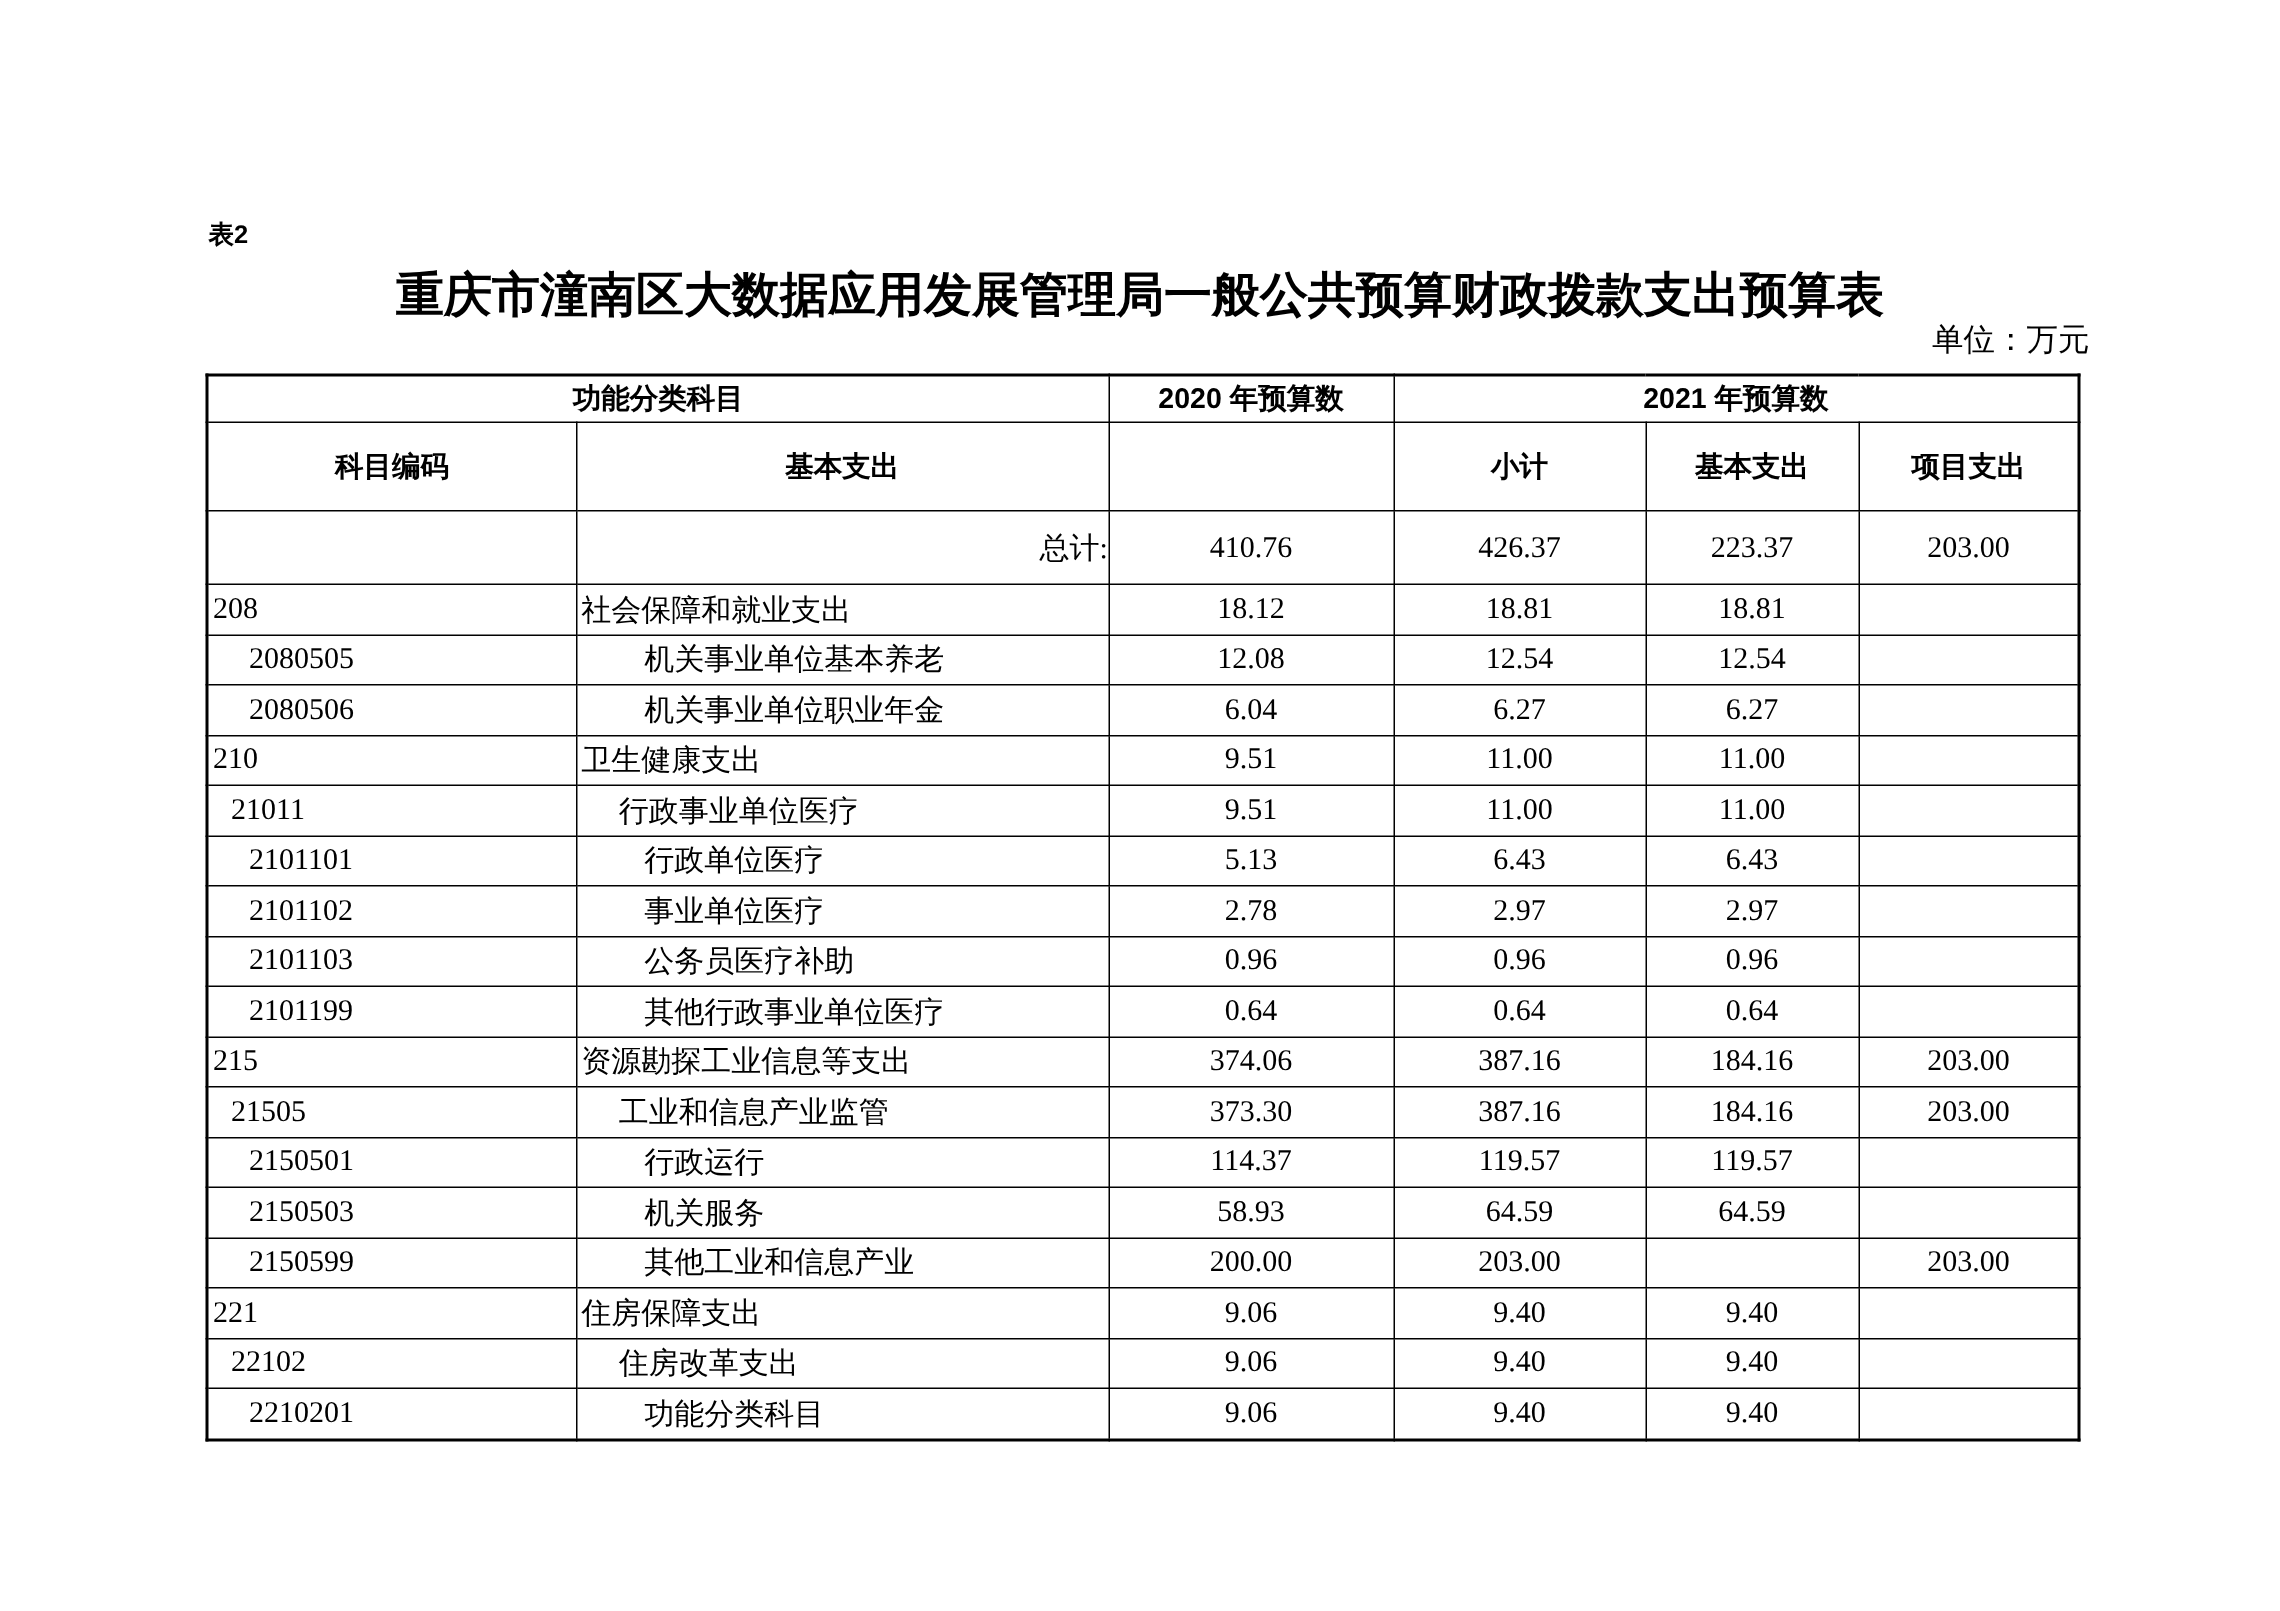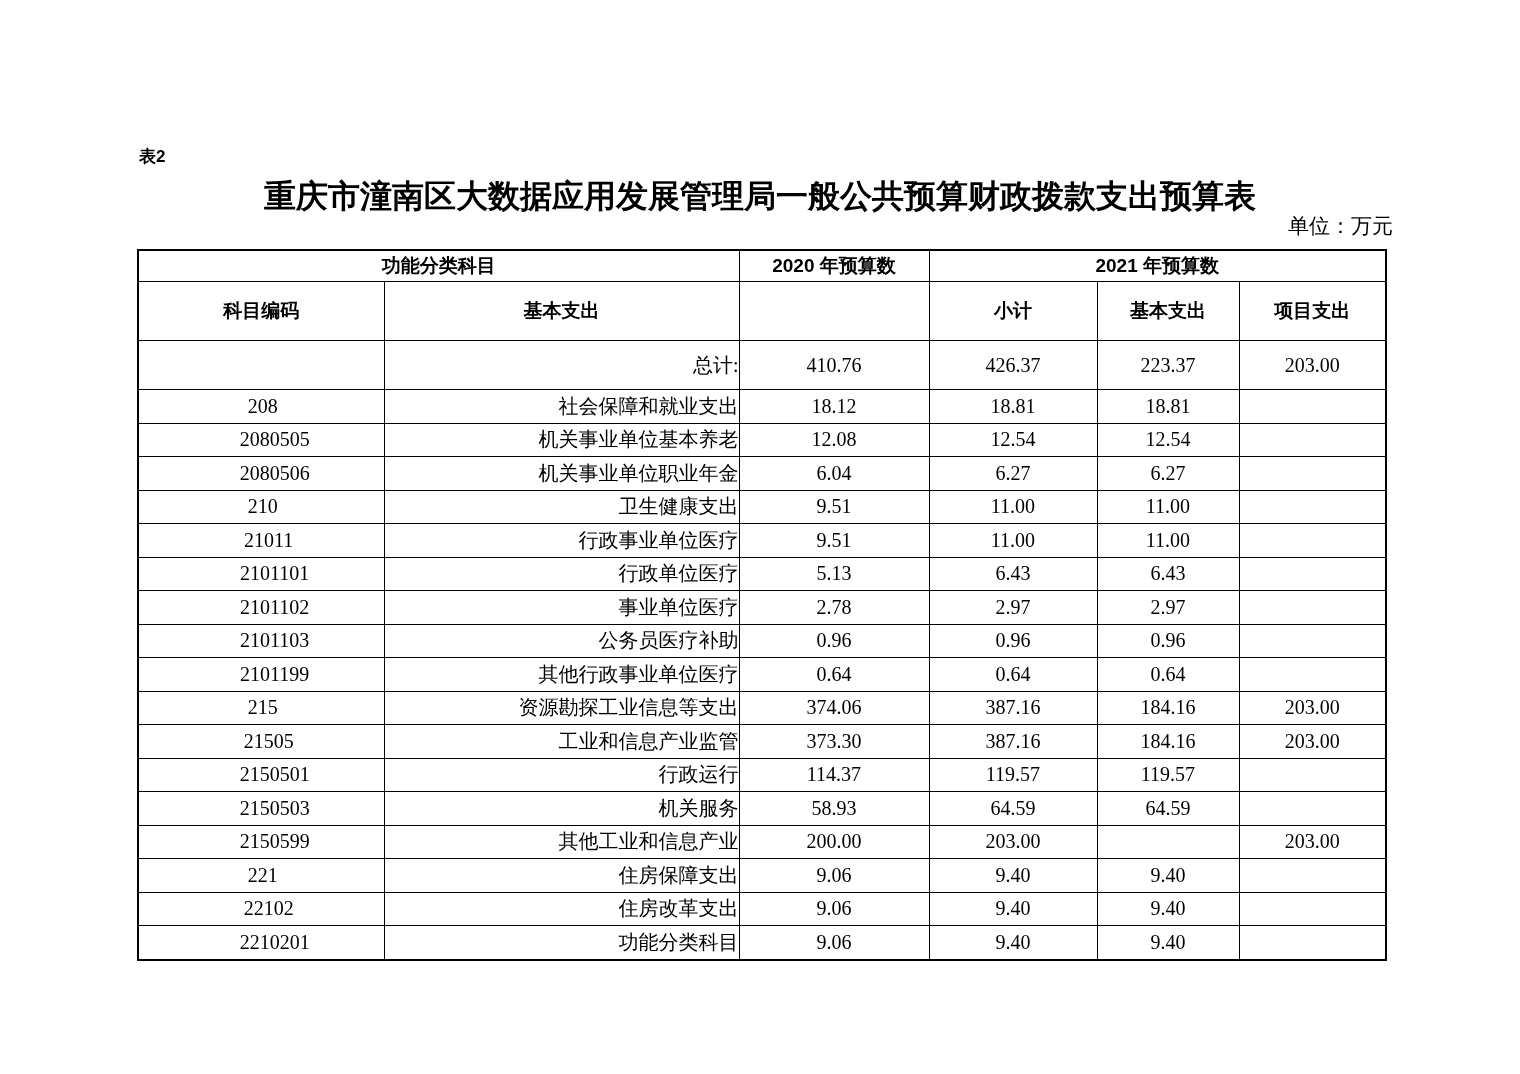--- a/index.html
+++ b/index.html
@@ -73,22 +73,22 @@
   }
   table.budget td {
     font-family: "Liberation Serif", serif;
     font-size: 20px;
   }
   tr.header-row-1 th { height: 30px; }
   tr.header-row-2 th { height: 58px; margin-left: 24px; }
   tr.total-row td { height: 48px; }
   tr.data-row td { height: 32.5px; }
   td.num { text-align: center; }
-  td.cell-code { text-align: center; }
-  td.cell-name { text-align: right; }
+  td.cell-code { text-align: left; }
+  td.cell-name { text-align: left; }
   td.cell-code.lvl0 { padding-left: 3px; }
   td.cell-code.lvl1 { padding-left: 15px; }
   td.cell-code.lvl2 { padding-left: 27px; margin-left: 22px; }
   td.cell-name.nlvl0 { padding-left: 3px; }
   td.cell-name.nlvl1 { padding-left: 28px; }
   td.cell-name.nlvl2 { padding-left: 45px; }
   td.cell-name.total-name { text-align: right; padding-left: 0; }
 </style>
 </head>
 <body>

